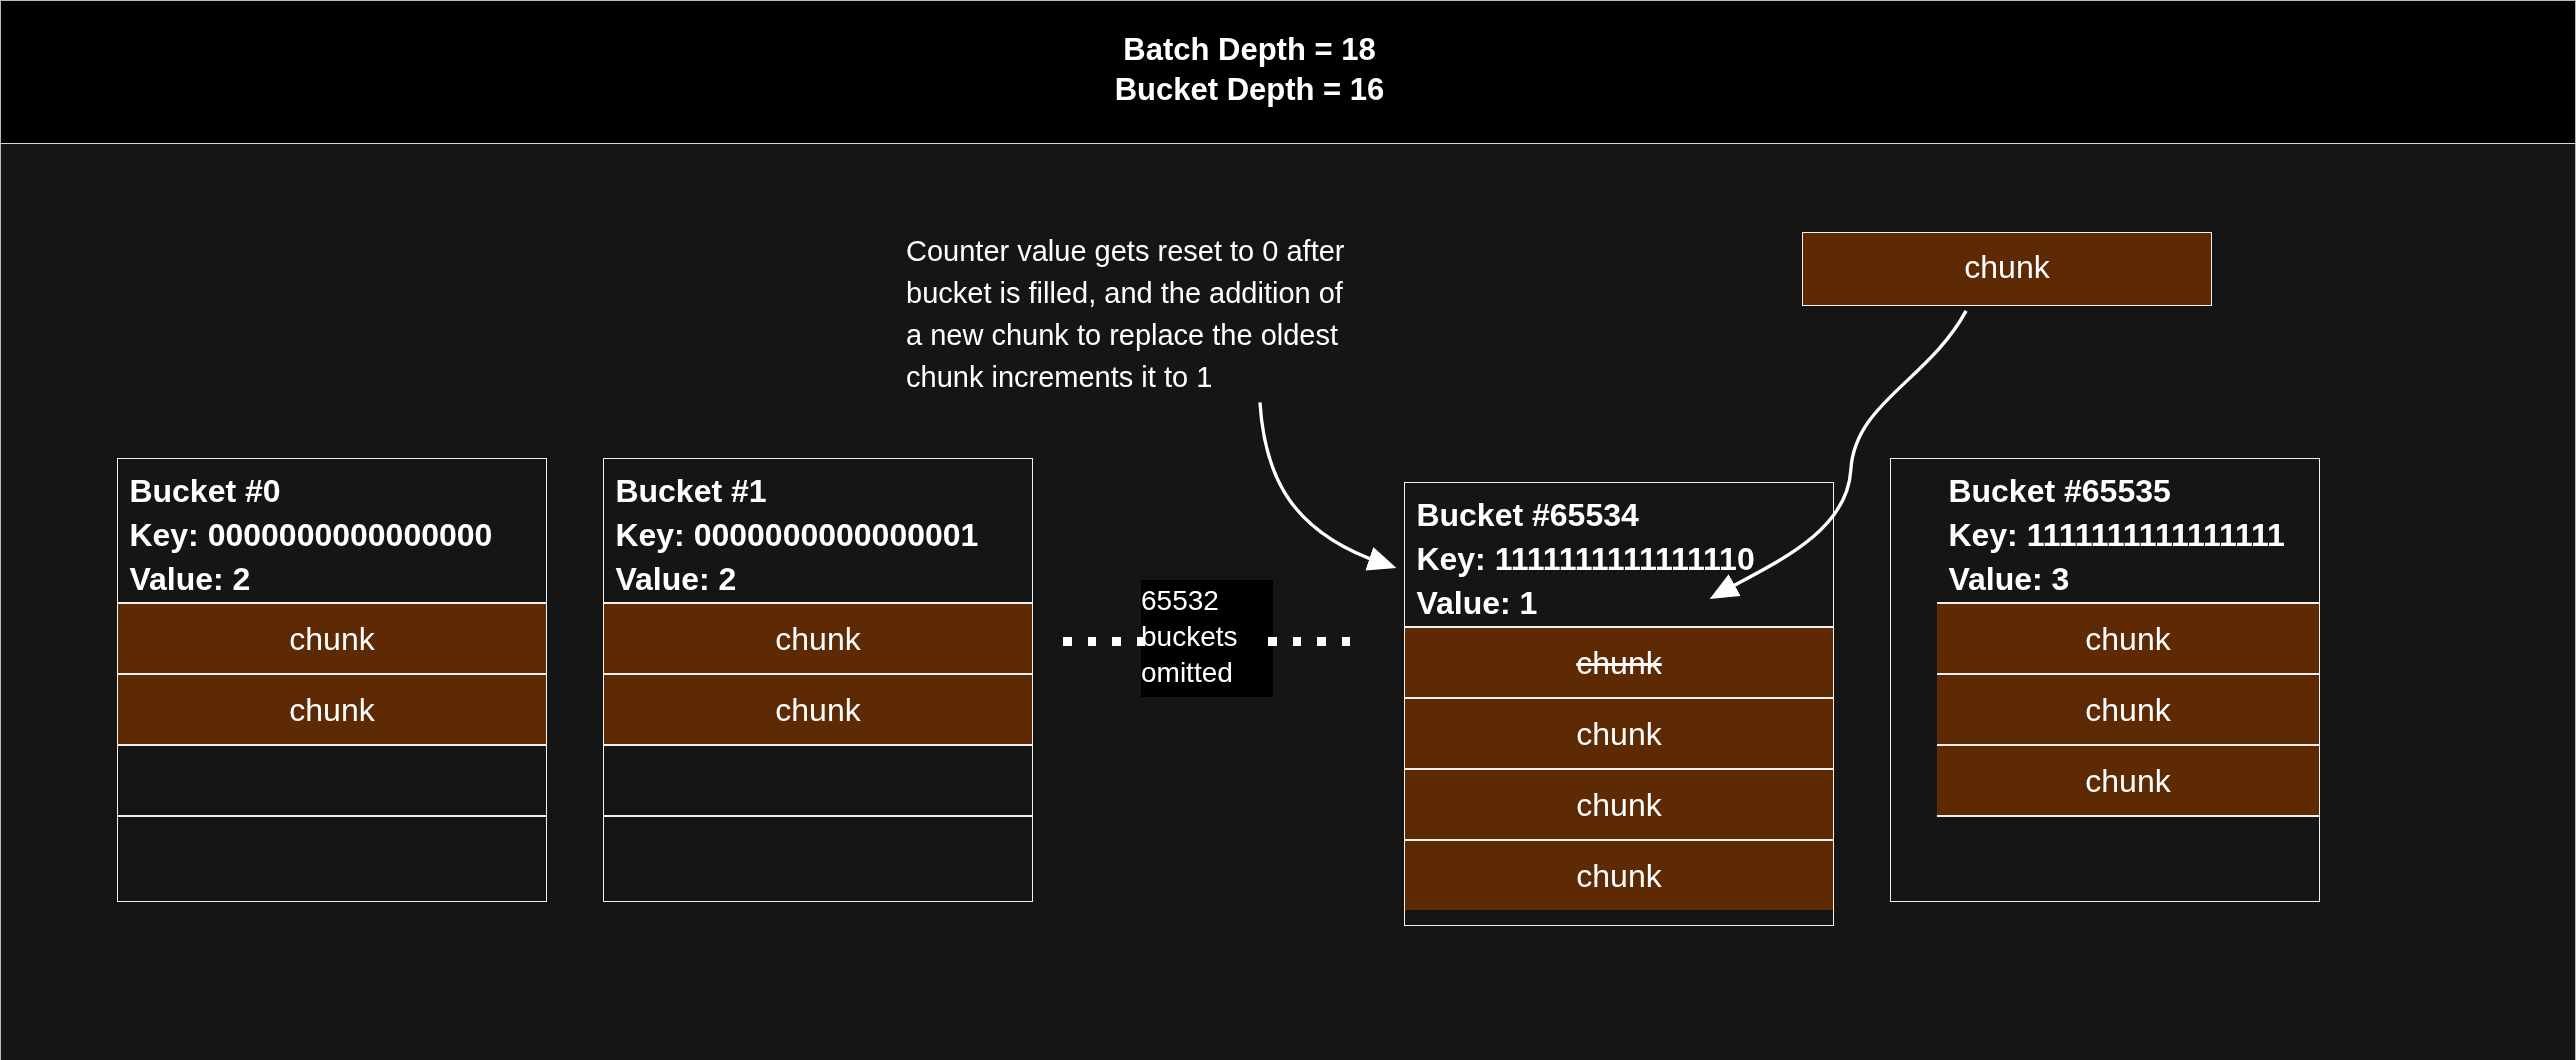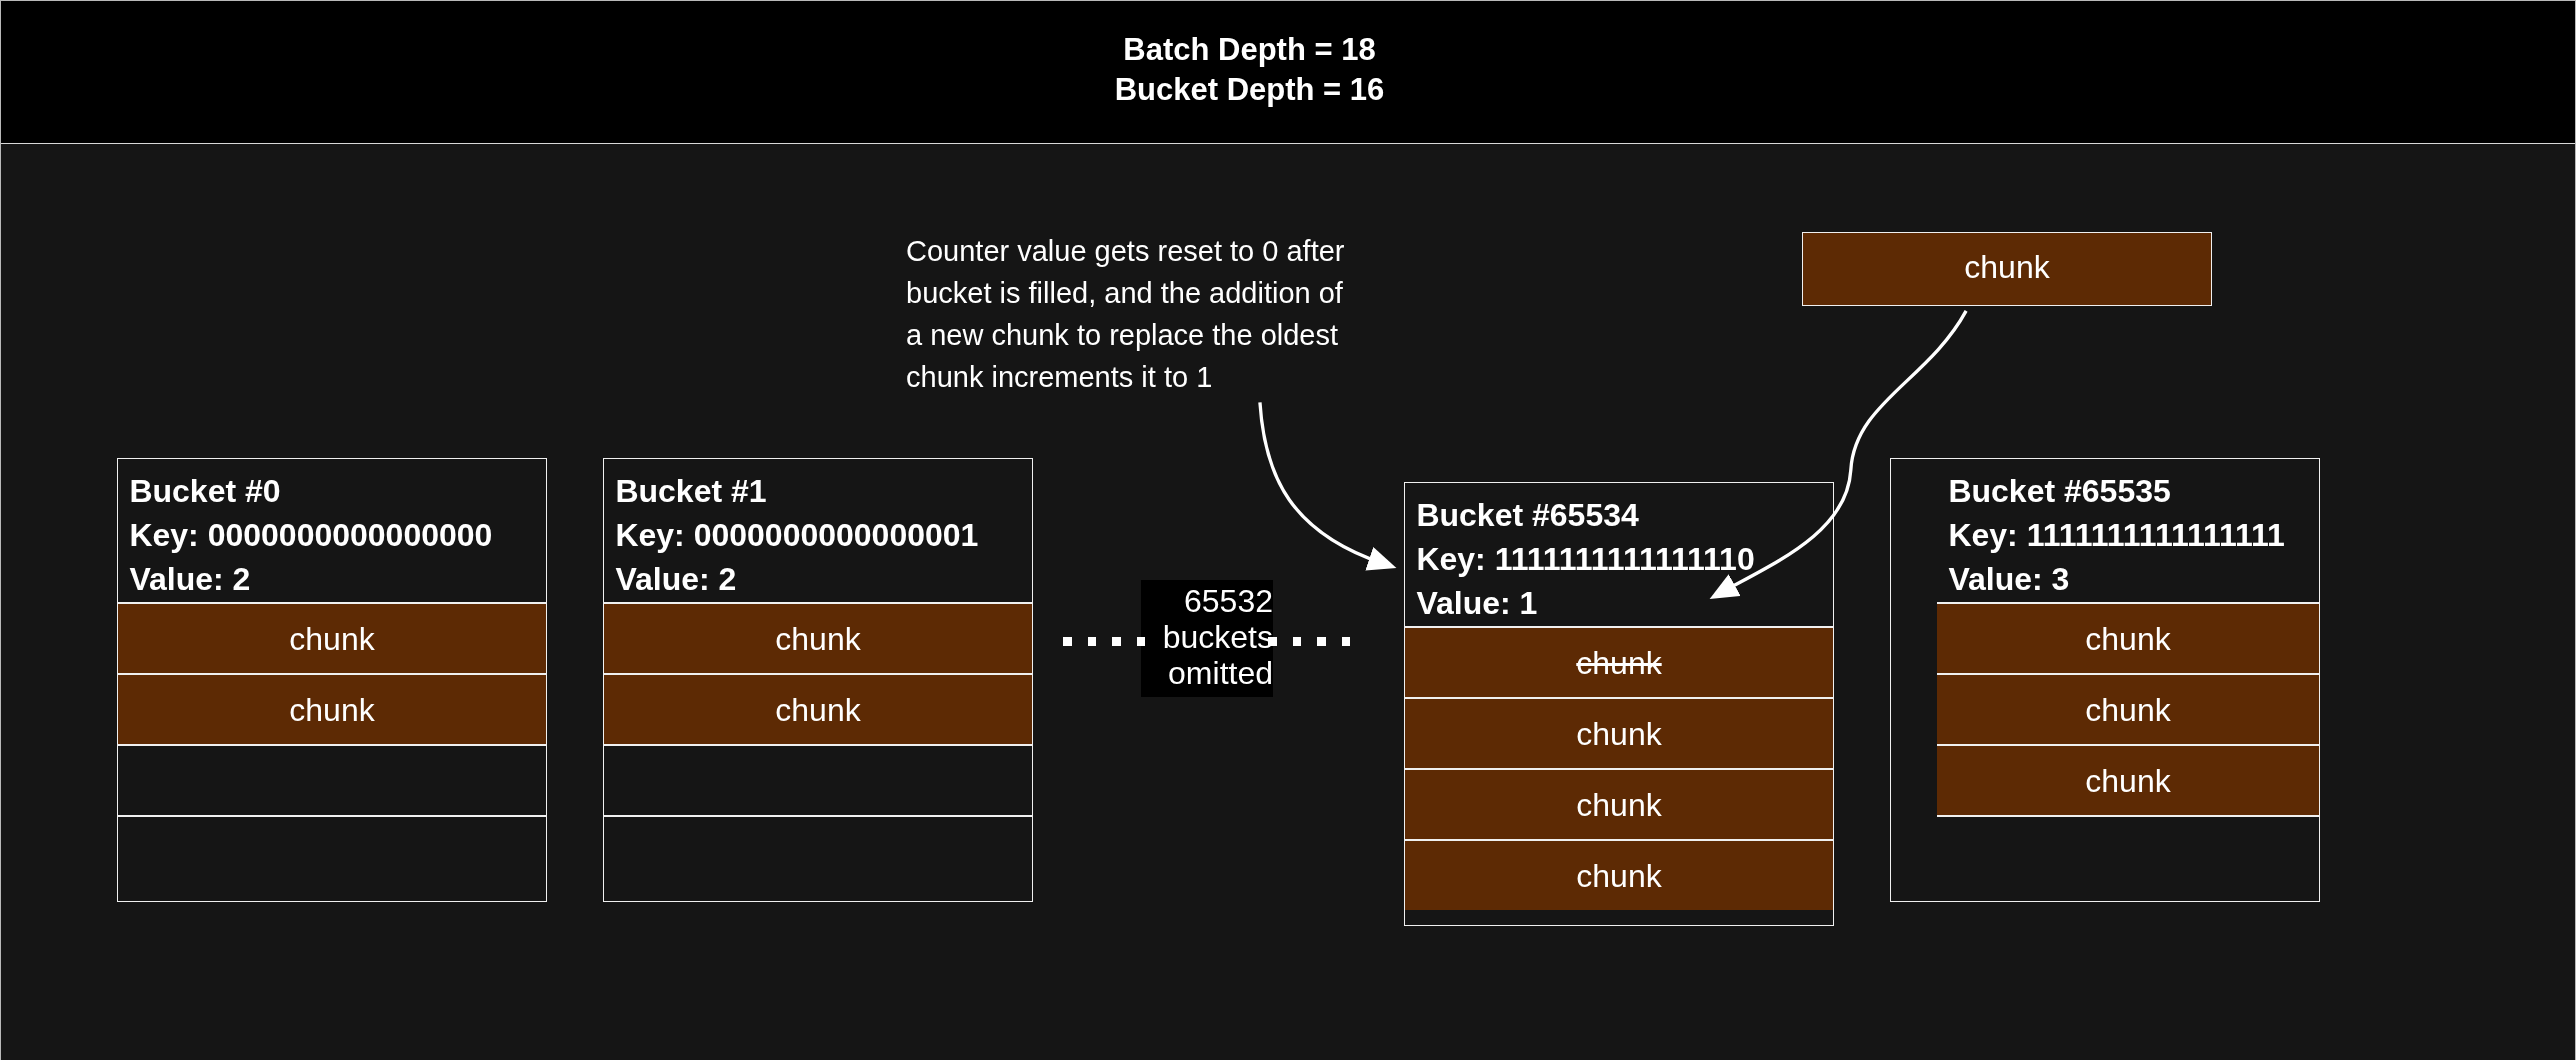--- a/index.html
+++ b/index.html
@@ -66,22 +66,22 @@
   #floating-chunk{
     position:absolute;left:1801px;top:231px;width:410px;height:74px;
     background:var(--chunk);
     border:1.9px solid var(--border);
     text-align:center;font-size:32px;line-height:69px;
   }
   
   #omitted-label{
     position:absolute;left:1140px;top:579px;width:132px;
     background:#000;
-    text-align:right;
-    font-size:32px;line-height:36px;
+    text-align:left;
+    font-size:28px;line-height:36px;
     padding:2.9px 0 5.7px 0;
     white-space:pre-line;
   }
   .dots{
     position:absolute;top:636px;display:flex;gap:16px;
   }
   #dots-left{left:1062px;}
   #dots-right{left:1267px;}
   .dot{width:8.6px;height:8.6px;background:#fff;display:block;}
   

